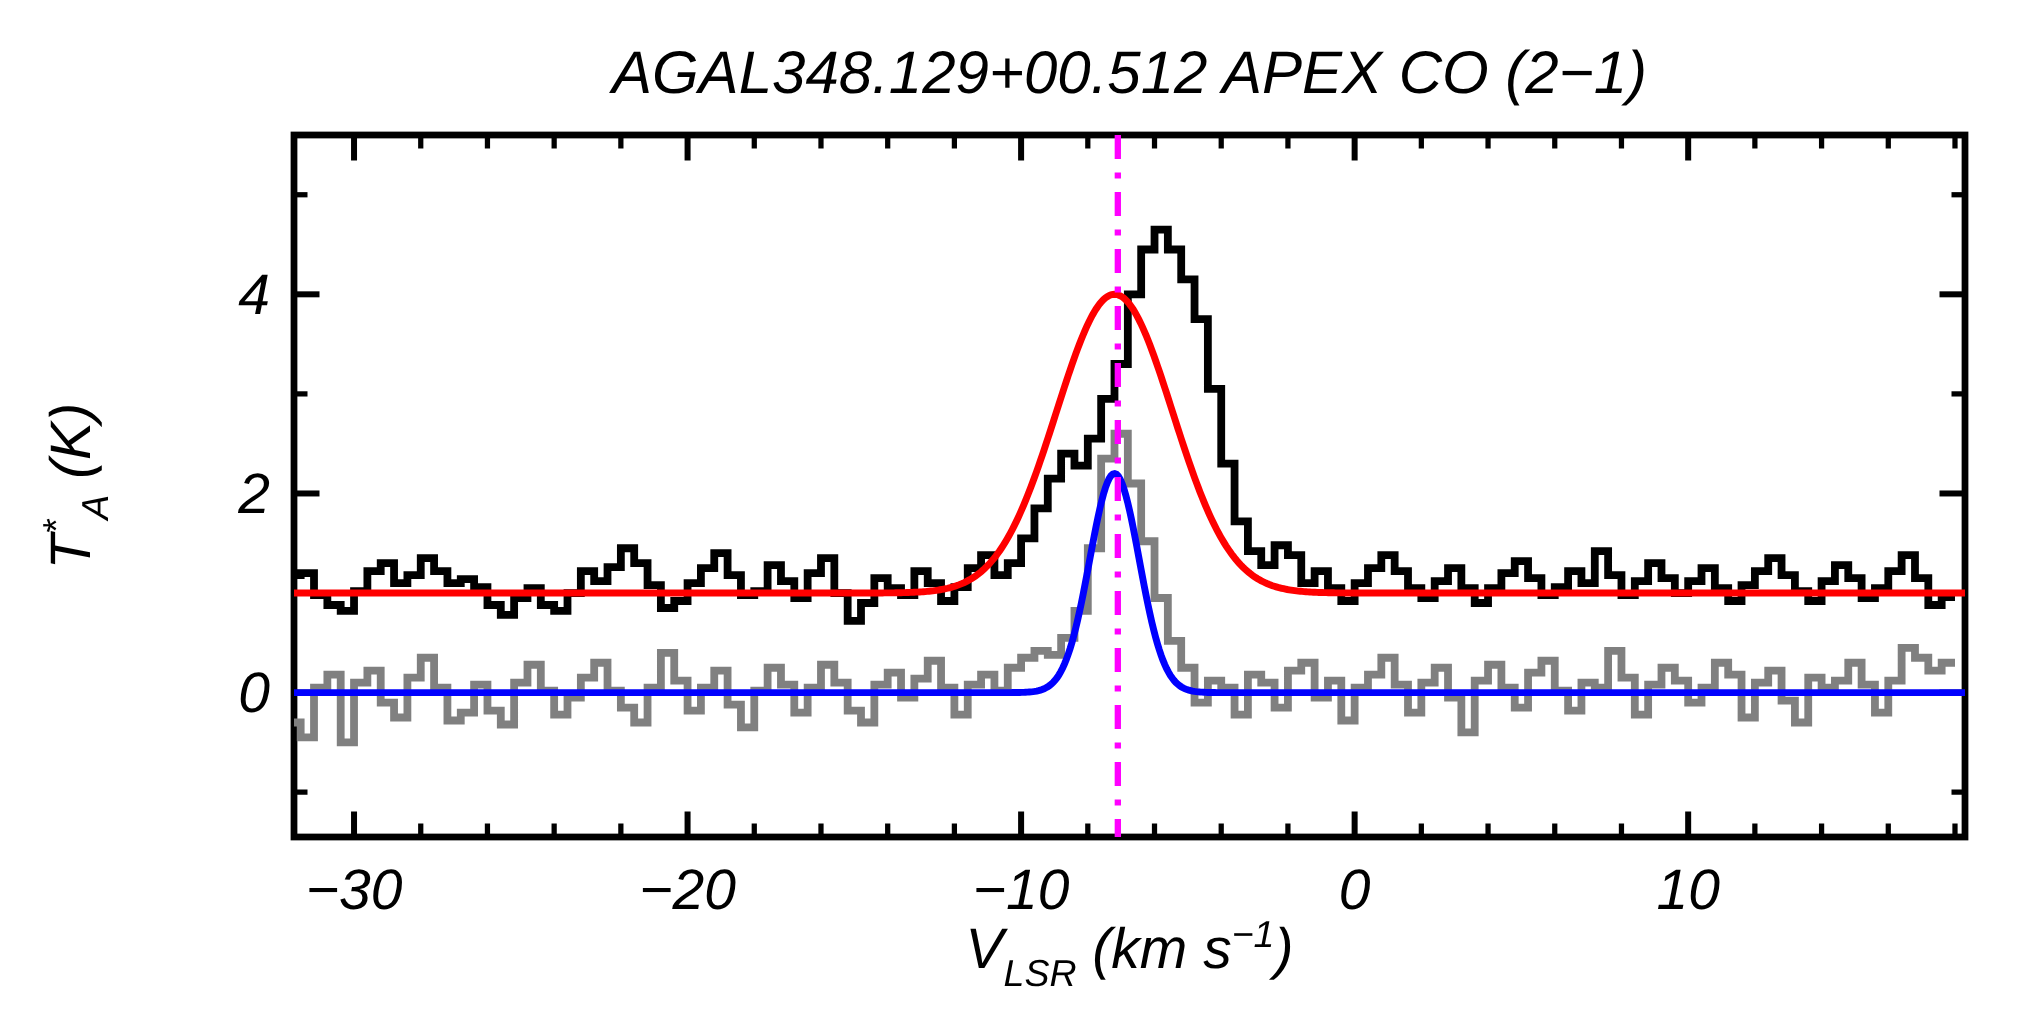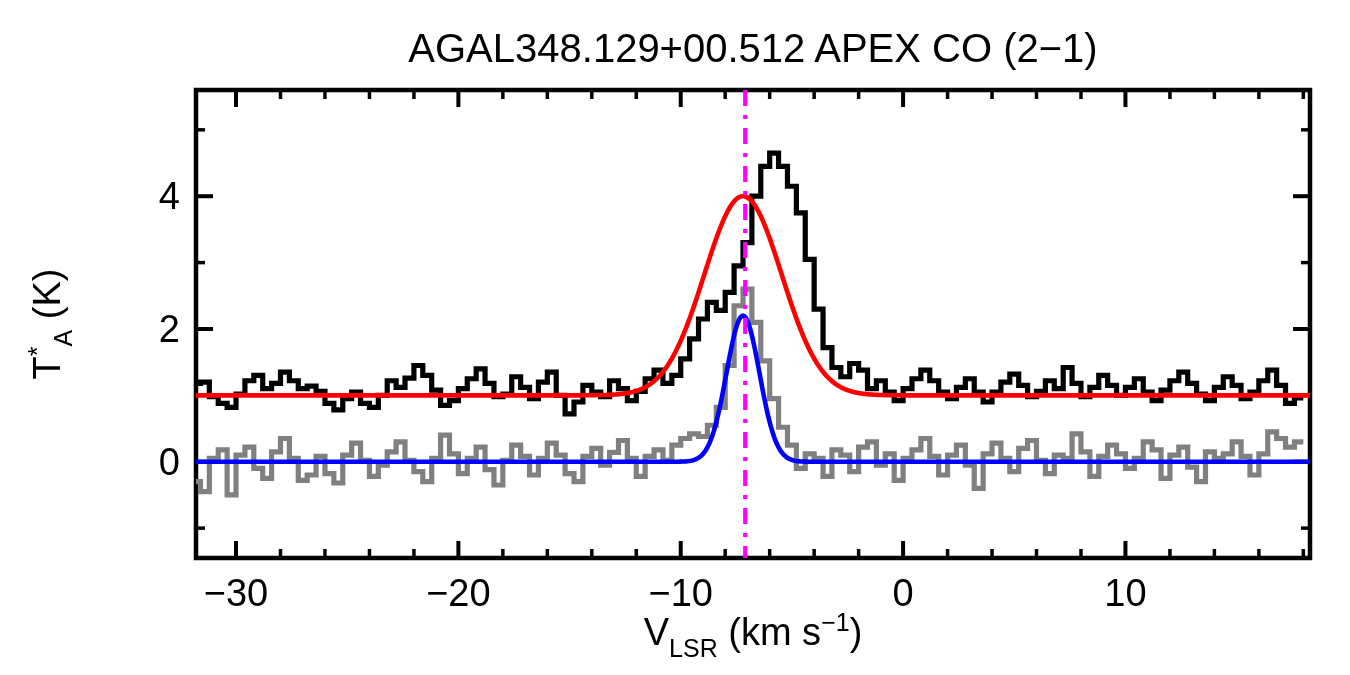--- a/index.html
+++ b/index.html
@@ -11,20 +11,21 @@
     width: 1350px;
     height: 675px;
     font-family: "Liberation Sans", sans-serif;
     overflow: hidden;
   }
   #figure {
     position: relative;
     width: 1350px;
     height: 675px;
     background: #ffffff;
+    font-style: italic;
   }
   svg#plot {
     display: block;
     width: 1350px;
     height: 675px;
   }
   .spectrum-black {
     stroke: #000000;
     stroke-width: 5.2;
     fill: none;

